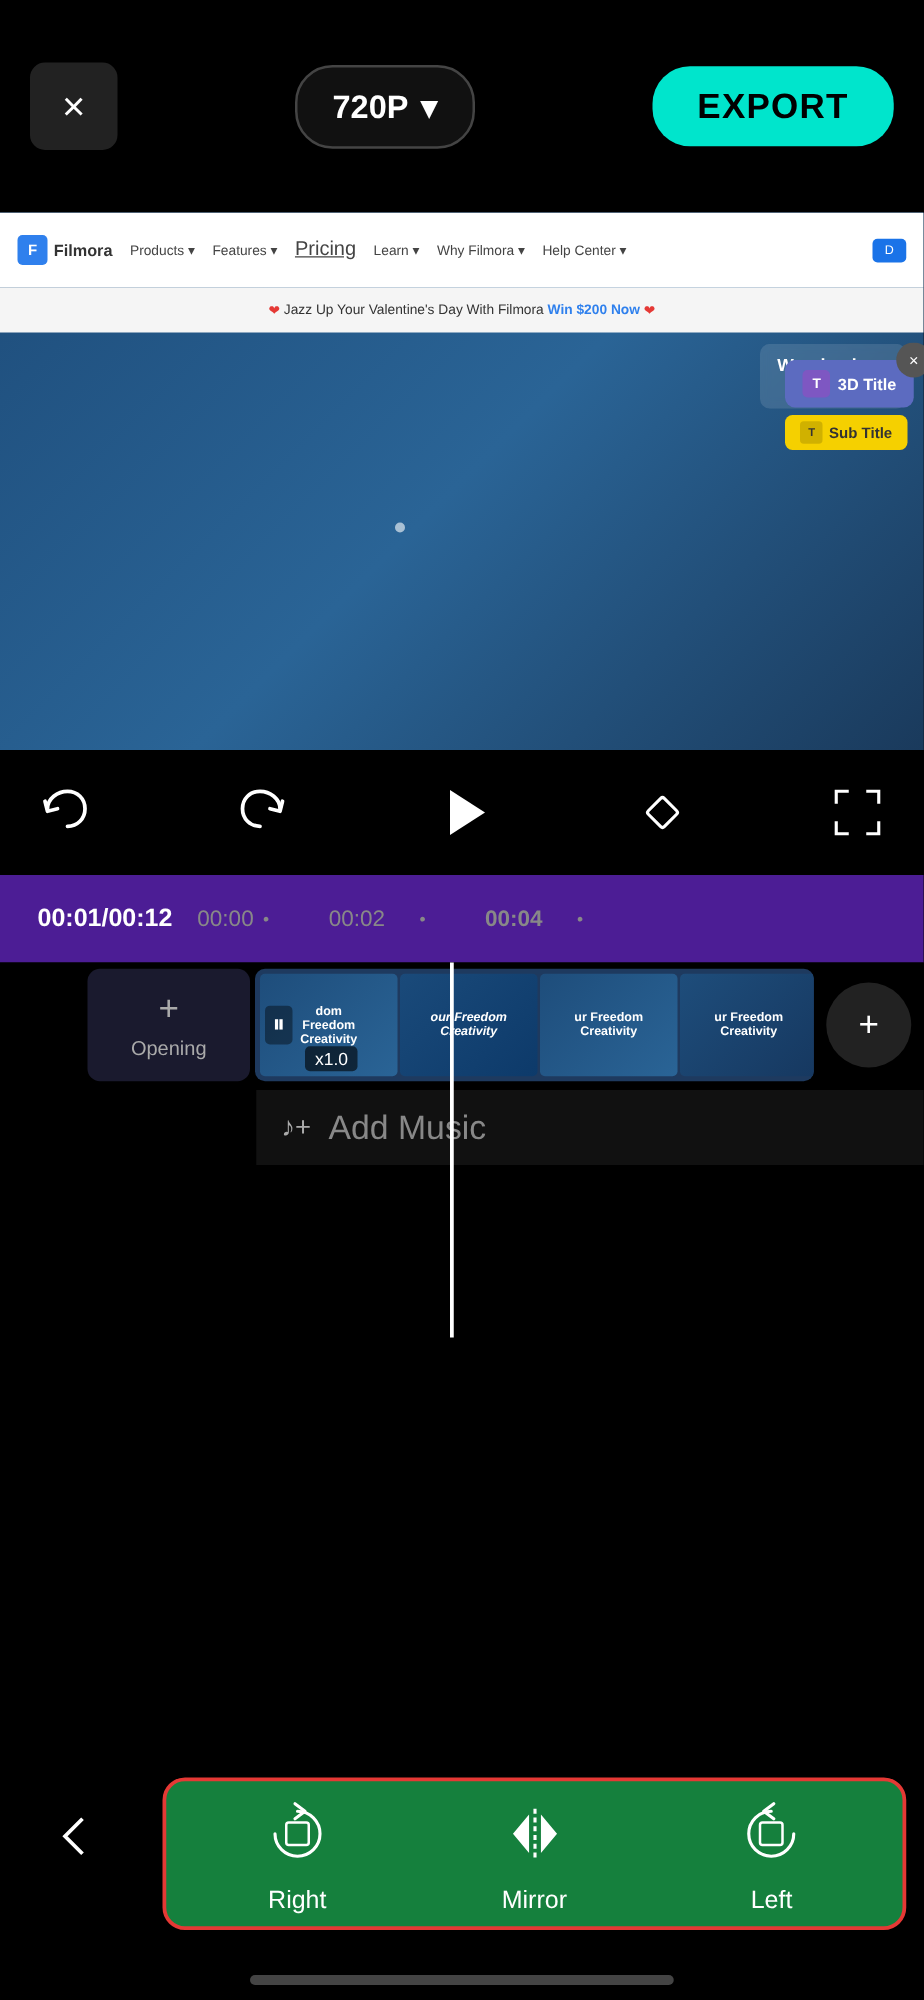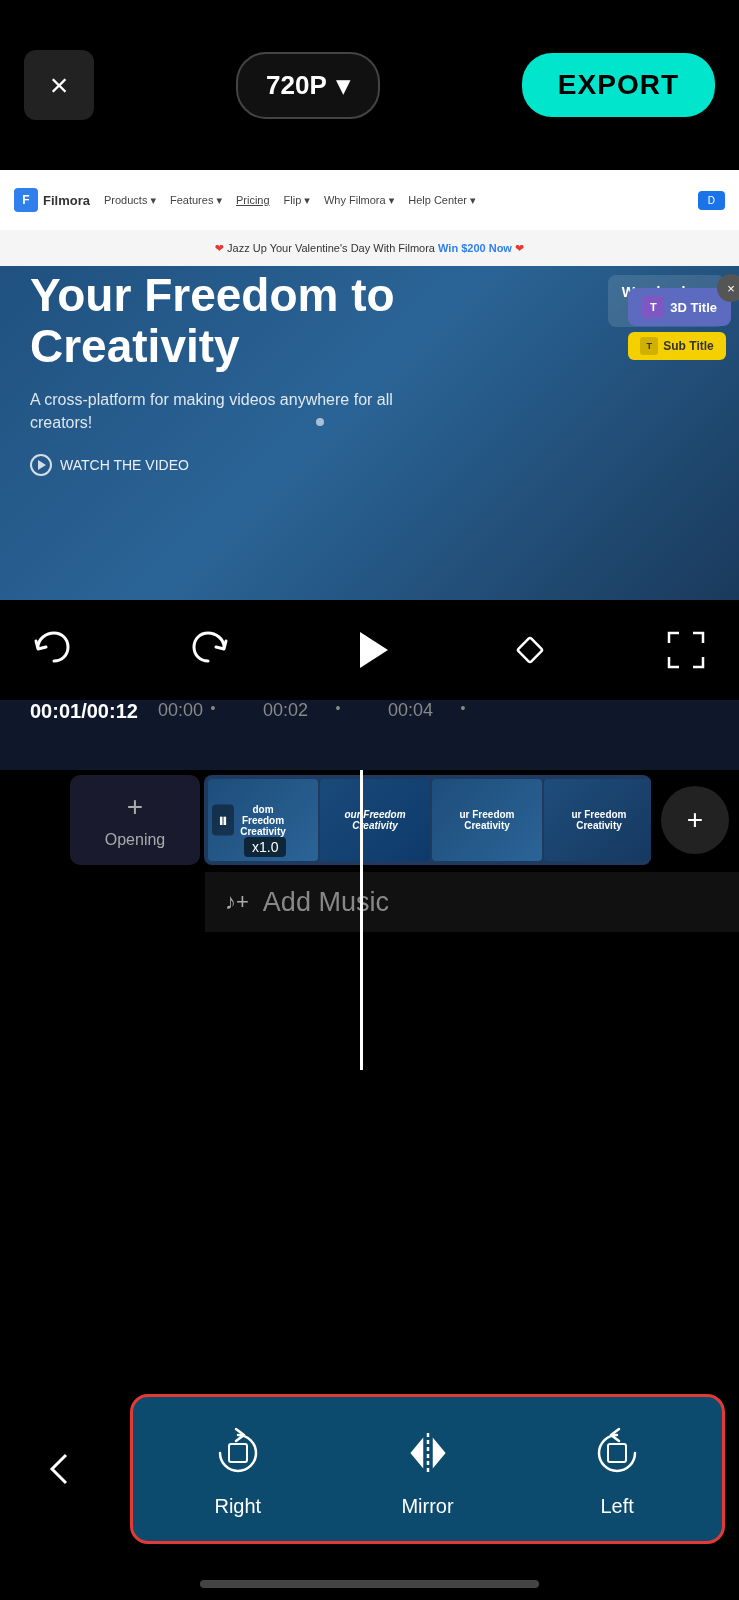--- a/index.html
+++ b/index.html
@@ -105,21 +105,21 @@
       height: 24px;
       background: #2f80ed;
       border-radius: 4px;
       display: flex;
       align-items: center;
       justify-content: center;
     }
     .preview-nav .logo-icon span { color: #fff; font-size: 12px; font-weight: bold; }
     .preview-nav .logo-text { font-size: 13px; font-weight: 600; color: #333; }
     .preview-nav .nav-item { font-size: 11px; color: #444; display: flex; align-items: center; gap: 2px; }
-    .preview-nav .nav-pricing { font-size: 11px; color: #444; text-decoration: underline; }
+    .preview-nav .nav-pricing { font-size: 16px; color: #444; text-decoration: underline; }
     .preview-nav .nav-spacer { flex: 1; }
     .preview-nav .nav-btn {
       background: #1a73e8;
       color: #fff;
       border: none;
       padding: 4px 10px;
       border-radius: 4px;
       font-size: 10px;
       cursor: pointer;
     }
@@ -291,22 +291,23 @@
     .ctrl-btn svg { width: 46px; height: 46px; }
     .play-btn svg { width: 56px; height: 56px; }
 
     
     .timeline-area {
       position: absolute;
       top: 700px;
       left: 0;
       right: 0;
       height: 70px;
-      background: #0f172a;
-      display: flex;
+      background: #4c1d95;
+      display: flex;
+      align-items: center;
       padding: 0 0 0 30px;
     }
     .time-current {
       color: #fff;
       font-size: 20px;
       font-weight: 600;
       white-space: nowrap;
       margin-right: 20px;
     }
     .ruler-mark {
@@ -455,22 +456,22 @@
     }
     .music-icon { color: #aaa; font-size: 22px; }
     .music-label { color: #888; font-size: 27px; }
 
     
     .bottom-toolbar {
       position: absolute;
       bottom: 56px;
       left: 130px;
       right: 14px;
-      height: 150px;
-      background: #0c4a6e;
+      height: 122px;
+      background: #15803d;
       border: 3px solid #e53935;
       border-radius: 18px;
       display: flex;
       align-items: center;
       justify-content: space-around;
       padding: 0 10px;
     }
     .toolbar-item {
       display: flex;
       flex-direction: column;
@@ -550,44 +551,34 @@
     <div class="preview-nav">
       <div class="logo">
         <div class="logo-icon">
             <span>F</span>
           </div>
         <span class="logo-text">Filmora</span>
       </div>
       <span class="nav-item">Products ▾</span>
       <span class="nav-item">Features ▾</span>
       <span class="nav-pricing">Pricing</span>
-      <span class="nav-item">Flip ▾</span>
+      <span class="nav-item">Learn ▾</span>
       <span class="nav-item">Why Filmora ▾</span>
       <span class="nav-item">Help Center ▾</span>
       <div class="nav-spacer"></div>
       <button class="nav-btn">D</button>
     </div>
 
     <div class="valentine-banner">
       <span class="heart">❤</span>&nbsp;
       <span>Jazz Up Your Valentine's Day With Filmora</span>&nbsp;
       <span class="win">Win $200 Now</span>&nbsp;
       <span class="heart">❤</span>
     </div>
 
-    <div class="hero-content">
-      <div class="hero-title">Your Freedom to Creativity</div>
-      <div class="hero-subtitle">A cross-platform for making videos anywhere for all creators!</div>
-      <div class="watch-video">
-        <div class="play-circle">
-          <div class="play-triangle"></div>
-        </div>
-        <span>WATCH THE VIDEO</span>
-      </div>
-    </div>
 
     <div class="wondershare-label">Wondershare<br>Filmora</div>
 
     <div class="title-tags" style="position:absolute;top:118px;right:8px;">
       <div style="position:relative;display:inline-block;">
         <div class="x-close-tag">×</div>
         <div class="tag-3d">
           <div class="t-icon">T</div>
           <span>3D Title</span>
         </div>
@@ -637,21 +628,21 @@
 </div>
 
 <div class="timeline-area">
   <span class="time-current">
     <span>00:01</span>/<span>00:12</span>
   </span>
   <span class="ruler-mark">00:00</span>
   <span style="width:20px;display:inline-block;text-align:center;color:#888;font-size:14px;">•</span>
   <span class="ruler-mark" style="margin-left:40px;">00:02</span>
   <span style="width:20px;display:inline-block;text-align:center;color:#888;font-size:14px;margin-left:20px;">•</span>
-  <span class="ruler-mark" style="margin-left:40px;">00:04</span>
+  <span class="ruler-mark" style="margin-left:40px;font-weight:bold;">00:04</span>
   <span style="width:20px;display:inline-block;text-align:center;color:#888;font-size:14px;margin-left:20px;">•</span>
 </div>
 
 <div class="volume-icon" style="position:absolute;top:796px;left:16px;">
   <svg viewBox="0 0 42 42" fill="none" stroke="#fff" stroke-width="2.5" width="42" height="42">
     <polygon points="6,15 14,15 22,8 22,34 14,27 6,27" fill="#fff" stroke="none"></polygon>
     <path d="M27,16 Q32,21 27,26" stroke="#fff" stroke-linecap="round" fill="none"></path>
     <path d="M31,12 Q40,21 31,30" stroke="#fff" stroke-linecap="round" fill="none"></path>
   </svg>
 </div>

